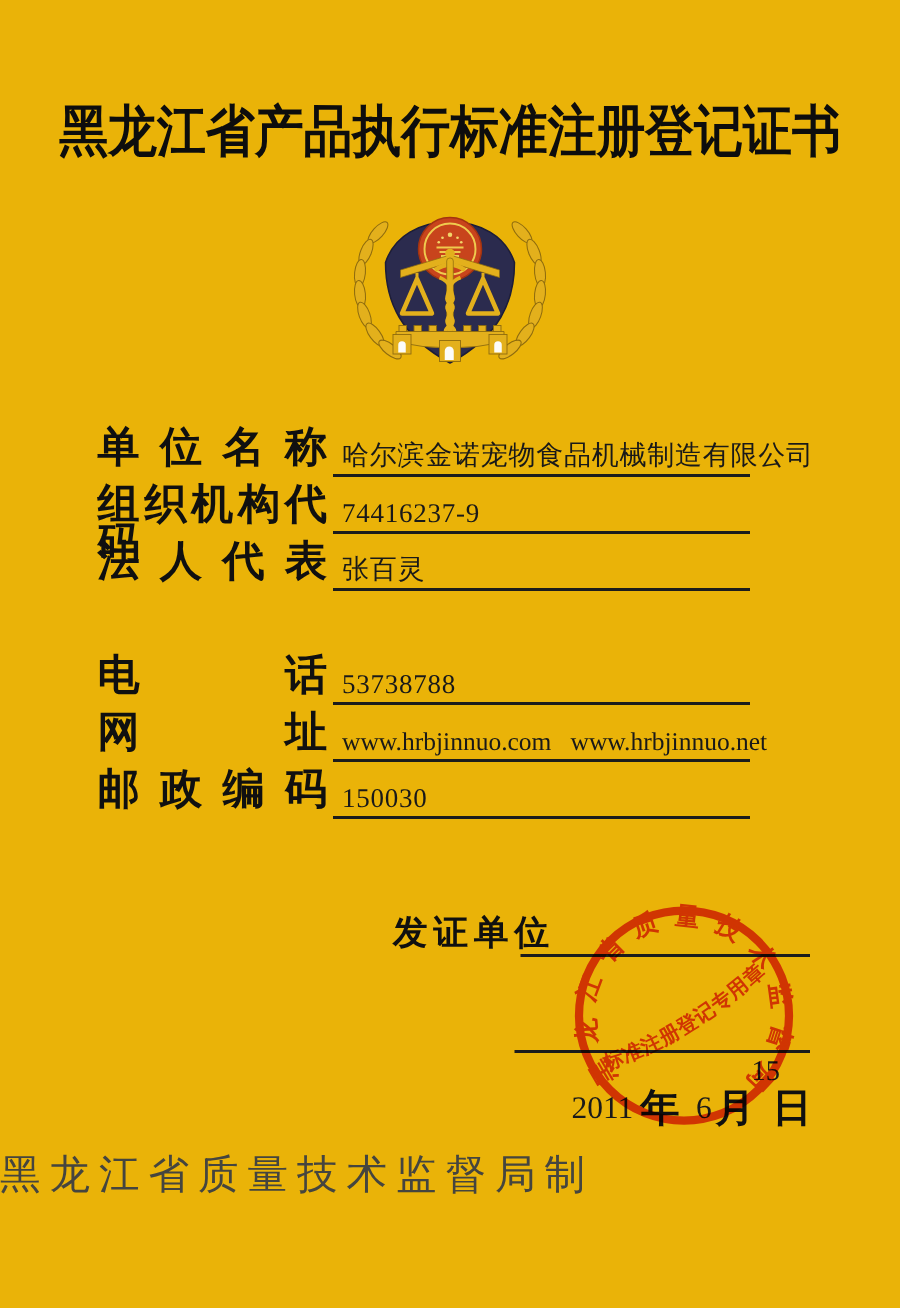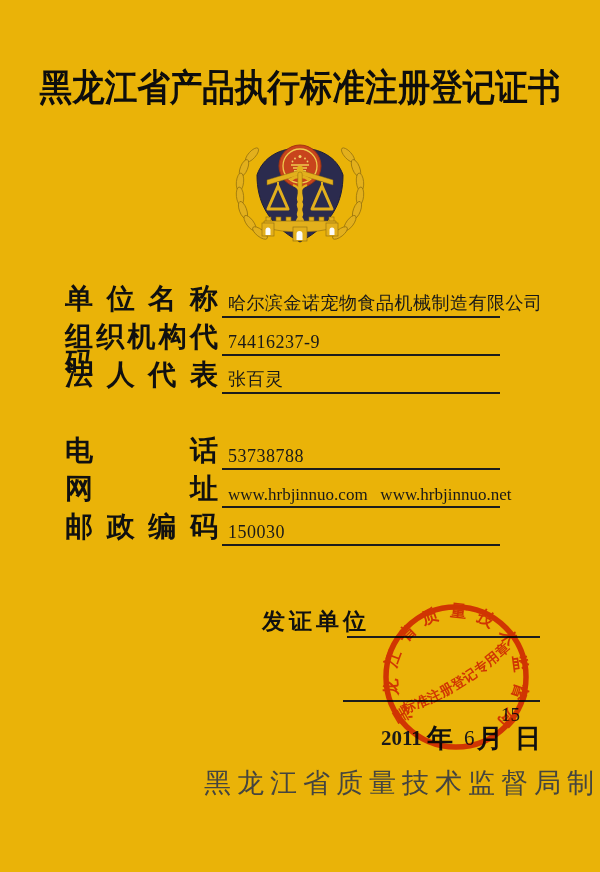--- a/index.html
+++ b/index.html
@@ -40,21 +40,21 @@
   .date{position:absolute;left:0;top:0;width:600px;height:0;}
   .d-num{position:absolute;font-size:21px;color:#1a1a1a;}
   .d-unit{position:absolute;font-size:26px;font-weight:bold;color:#101010;}
   
   .stamp{position:absolute;left:376px;top:597px;width:160px;height:160px;opacity:0.88;mix-blend-mode:multiply;}
   .stamp text{font-family:"Liberation Serif","DejaVu Serif",serif;fill:#e0321f;font-weight:bold;}
   .ring-text{font-size:17px;letter-spacing:9.5px;}
   .inner-text{font-size:13.5px;letter-spacing:0.5px;}
   
   .footer{
-    position:absolute;top:765px;left:0;width:600px;text-align:right;
+    position:absolute;top:765px;left:0;width:600px;text-align:left;
     font-size:27px;letter-spacing:6px;color:#45453f;white-space:nowrap;
   }
 </style>
 </head>
 <body>
 
 <div class="page">
 
   <div class="title">
     <span>黑龙江省产品执行标准注册登记证书</span>
@@ -169,21 +169,21 @@
       </div>
     </div>
   </div>
 
   <div class="blabel" style="left:262px;top:606px;">发证单位</div>
   <div class="bline" style="left:347px;top:636px;width:193px;"></div>
 
   <div class="bline" style="left:343px;top:700px;width:197px;"></div>
 
   <div class="date">
-    <span class="d-num" style="left:381px;top:726px;font-weight:bold;">2011</span>
+    <span class="d-num" style="left:381px;top:726px;">2011</span>
     <span class="d-unit" style="left:427px;top:721px;">年</span>
     <span class="d-num" style="left:464px;top:726px;">6</span>
     <span class="d-unit" style="left:477px;top:721px;">月</span>
     <span class="d-num" style="left:501px;top:704px;font-size:19px;">15</span>
     <span class="d-unit" style="left:515px;top:721px;">日</span>
   </div>
 
   <svg class="stamp" viewBox="-80 -80 160 160">
     <defs>
       <path id="ringArc" d="M -42.4,42.4 A 60,60 0 1 1 42.4,42.4" fill="none"></path>

